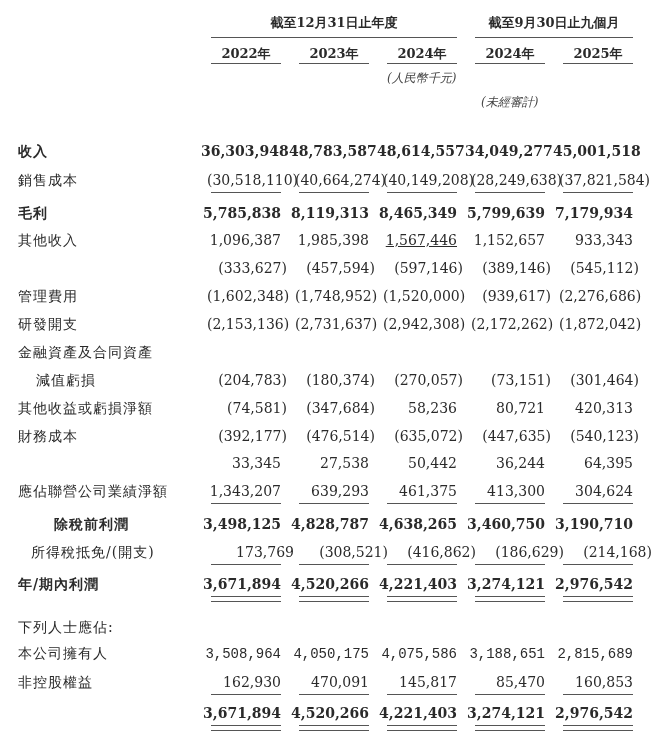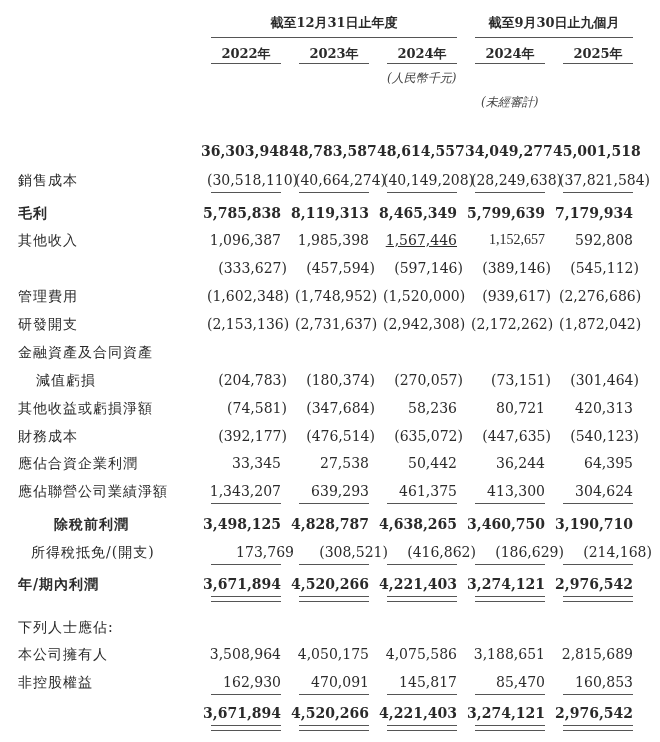--- a/index.html
+++ b/index.html
@@ -59,20 +59,21 @@
 <div class="hline" style="left:299px; width:70px; top:63px;"></div>
 <div class="hline" style="left:387px; width:70px; top:63px;"></div>
 <div class="hline" style="left:475px; width:70px; top:63px;"></div>
 <div class="hline" style="left:563px; width:70px; top:63px;"></div>
 
 <div class="note" style="left:387px; top:70px;">(人民幣千元)</div>
 <div class="note" style="left:481px; top:94px;">(未經審計)</div>
 
 <div id="rows">
     <div class="row" style="top:141px;">
+      <div class="label bold" style="top:0;"><span class="dots">...................................</span><span class="lbltxt">收入</span></div>
       <div class="cell bold" style="left:201px; top:0;">36,303,948</div>
       <div class="cell bold" style="left:289px; top:0;">48,783,587</div>
       <div class="cell bold" style="left:377px; top:0;">48,614,557</div>
       <div class="cell bold" style="left:465px; top:0;">34,049,277</div>
       <div class="cell bold" style="left:553px; top:0;">45,001,518</div>
     </div>
     <div class="row" style="top:170px;">
       <div class="label" style="top:0;"><span class="dots">...................................</span><span class="lbltxt">銷售成本</span></div>
       <div class="cell" style="left:207px; top:0;">(30,518,110)</div>
       <div class="cell" style="left:295px; top:0;">(40,664,274)</div>
@@ -91,22 +92,22 @@
       <div class="cell bold" style="left:289px; top:0;">8,119,313</div>
       <div class="cell bold" style="left:377px; top:0;">8,465,349</div>
       <div class="cell bold" style="left:465px; top:0;">5,799,639</div>
       <div class="cell bold" style="left:553px; top:0;">7,179,934</div>
     </div>
     <div class="row" style="top:230px;">
       <div class="label" style="top:0;"><span class="dots">...................................</span><span class="lbltxt">其他收入</span></div>
       <div class="cell" style="left:201px; top:0;">1,096,387</div>
       <div class="cell" style="left:289px; top:0;">1,985,398</div>
       <div class="cell" style="left:377px; top:0;text-decoration:underline;">1,567,446</div>
-      <div class="cell" style="left:465px; top:0;font-family:Liberation Serif, serif;">1,152,657</div>
-      <div class="cell" style="left:553px; top:0;">592,808</div>
+      <div class="cell" style="left:465px; top:0;">1,152,657</div>
+      <div class="cell" style="left:553px; top:0;">933,343</div>
     </div>
     <div class="row" style="top:258px;">
       <div class="cell" style="left:207px; top:0;">(333,627)</div>
       <div class="cell" style="left:295px; top:0;">(457,594)</div>
       <div class="cell" style="left:383px; top:0;">(597,146)</div>
       <div class="cell" style="left:471px; top:0;">(389,146)</div>
       <div class="cell" style="left:559px; top:0;">(545,112)</div>
     </div>
     <div class="row" style="top:286px;">
       <div class="label" style="top:0;"><span class="dots">...................................</span><span class="lbltxt">管理費用</span></div>
@@ -150,21 +151,20 @@
     </div>
     <div class="row" style="top:426px;">
       <div class="label" style="top:0;"><span class="dots">...................................</span><span class="lbltxt">財務成本</span></div>
       <div class="cell" style="left:207px; top:0;">(392,177)</div>
       <div class="cell" style="left:295px; top:0;">(476,514)</div>
       <div class="cell" style="left:383px; top:0;">(635,072)</div>
       <div class="cell" style="left:471px; top:0;">(447,635)</div>
       <div class="cell" style="left:559px; top:0;">(540,123)</div>
     </div>
     <div class="row" style="top:453px;">
-      <div class="label" style="top:0;"><span class="dots">...................................</span><span class="lbltxt">應佔合資企業利潤</span></div>
       <div class="cell" style="left:201px; top:0;">33,345</div>
       <div class="cell" style="left:289px; top:0;">27,538</div>
       <div class="cell" style="left:377px; top:0;">50,442</div>
       <div class="cell" style="left:465px; top:0;">36,244</div>
       <div class="cell" style="left:553px; top:0;">64,395</div>
     </div>
     <div class="row" style="top:481px;">
       <div class="label" style="top:0;"><span class="dots">...................................</span><span class="lbltxt">應佔聯營公司業績淨額</span></div>
       <div class="cell" style="left:201px; top:0;">1,343,207</div>
       <div class="cell" style="left:289px; top:0;">639,293</div>
@@ -212,21 +212,21 @@
     <div class="dline" style="left:475px; width:70px; top:596px;"></div>
     <div class="dline" style="left:563px; width:70px; top:596px;"></div>
     <div class="row" style="top:617px;">
       <div class="label" style="top:0;"><span class="lbltxt">下列人士應佔:</span></div>
       <div class="cell" style="left:201px; top:0;"></div>
       <div class="cell" style="left:289px; top:0;"></div>
       <div class="cell" style="left:377px; top:0;"></div>
       <div class="cell" style="left:465px; top:0;"></div>
       <div class="cell" style="left:553px; top:0;"></div>
     </div>
-    <div class="row" style="top:644px;">
+    <div class="row" style="top:644px;font-family:Liberation Mono, monospace;">
       <div class="label" style="top:0;"><span class="dots">...................................</span><span class="lbltxt">本公司擁有人</span></div>
       <div class="cell" style="left:201px; top:0;">3,508,964</div>
       <div class="cell" style="left:289px; top:0;">4,050,175</div>
       <div class="cell" style="left:377px; top:0;">4,075,586</div>
       <div class="cell" style="left:465px; top:0;">3,188,651</div>
       <div class="cell" style="left:553px; top:0;">2,815,689</div>
     </div>
     <div class="row" style="top:672px;">
       <div class="label" style="top:0;"><span class="dots">...................................</span><span class="lbltxt">非控股權益</span></div>
       <div class="cell" style="left:201px; top:0;">162,930</div>

